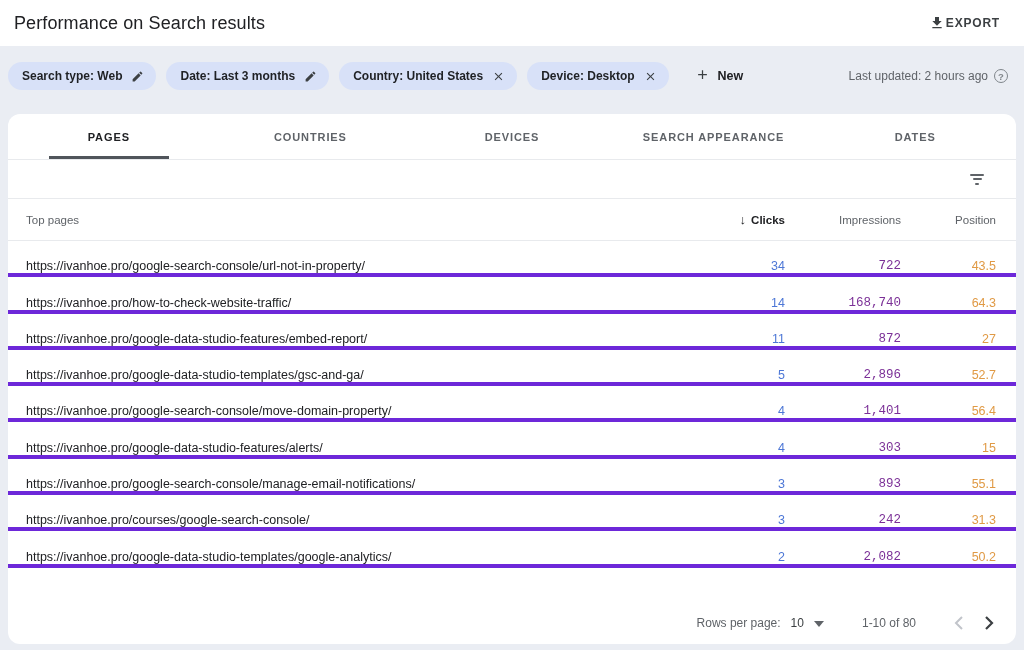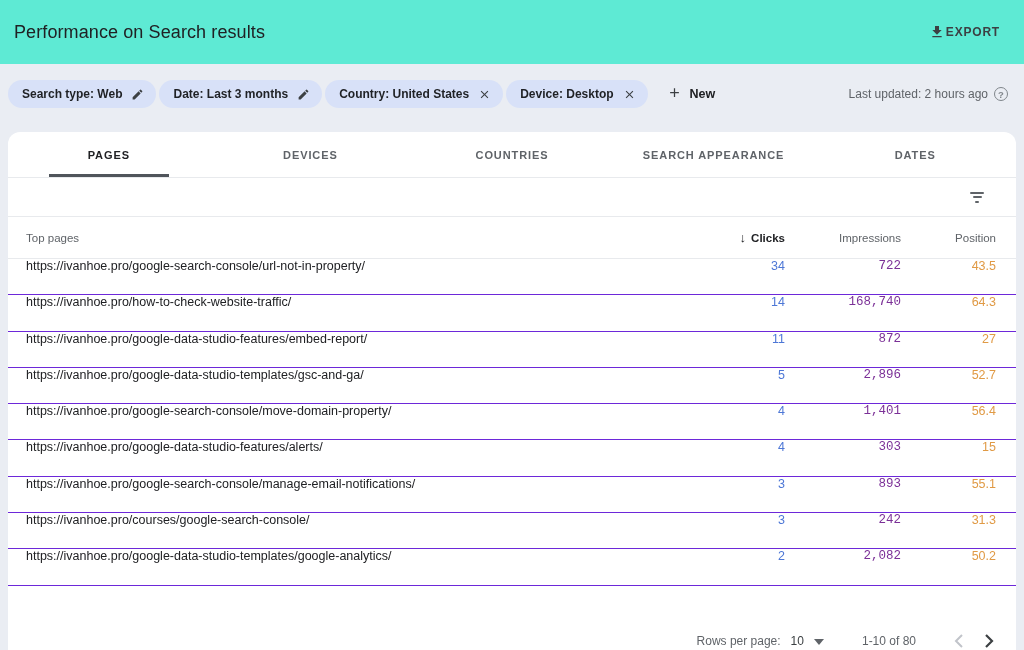--- a/index.html
+++ b/index.html
@@ -1,31 +1,31 @@
 <!DOCTYPE html>
 <html style="--clicks: #4d77d6; --impressions: #7b3097; --position: #e09a45; --chip_bg: #d8e1f8; --page_bg: #eaedf3;"><head>
 <meta charset="utf-8">
 <style>
   * { margin:0; padding:0; box-sizing:border-box; }
   html,body { width:1024px; height:650px; overflow:hidden;
     font-family:"Liberation Sans","DejaVu Sans",sans-serif;
     background:var(--page_bg,#eaedf3); }
 
   
-  .app-header { height:64px; background:#5eead4; display:flex; align-items:center;
+  .app-header { height:46px; background:#ffffff; display:flex; align-items:center;
     justify-content:space-between; padding:0 16px 0 14px; }
   .page-title { font-size:18px; color:#202124; font-weight:400; letter-spacing:.1px; }
   .export-btn { display:flex; align-items:center; gap:1px; color:#3c4043;
     font-size:12px; font-weight:700; letter-spacing:.8px; cursor:pointer; padding:6px 8px;justify-content:flex-end; }
   .export-btn svg { display:block; }
 
   
   .filter-bar { height:60px; display:flex; align-items:center;
     justify-content:space-between; padding:0 16px 0 8px; }
-  .chips { display:flex; align-items:center; gap:3px;text-align:center; }
+  .chips { display:flex; align-items:center; gap:10px;text-align:center; }
   .chip { height:28px; background:var(--chip_bg,#d8e1f8); border-radius:14px;
     display:flex; align-items:center; gap:9px; padding:0 12px 0 14px;
     font-size:12px; font-weight:700; color:#1f2125; cursor:pointer; white-space:nowrap; }
   .chip-icon { display:flex; align-items:center; color:#3c4043; }
   .new-btn { display:flex; align-items:center; gap:8px; margin-left:10px;
     font-size:12.5px; font-weight:700; color:#202124; cursor:pointer; padding:4px 6px; }
   .last-updated { display:flex; align-items:center; gap:6px; color:#5f6368; font-size:12px; }
   .help-icon { width:14px; height:14px; border:1.2px solid #80868b; border-radius:50%;
     display:inline-flex; align-items:center; justify-content:center;
     font-size:9.5px; color:#80868b; font-weight:700; }
@@ -52,22 +52,22 @@
     border-bottom:1px solid #e8eaed; font-size:11.5px; color:#5f6368; }
   .col-page { flex:1; }
   .col-num { width:116px; text-align:right; }
   .col-num.first { width:110px; }
   .col-num.last { width:95px; }
   .sort-col { color:#202124; font-weight:700; display:inline-flex; align-items:center;
     justify-content:flex-end; gap:5px; cursor:pointer; }
   .sort-arrow { font-size:13px; font-weight:400; }
 
   .tbody { flex:1; }
-  .trow { height:36.3px; display:flex; align-items:flex-start; padding:0 20px 0 18px;
-    border-bottom:1px solid #6d28d9; font-size:12.5px; cursor:pointer; }
+  .trow { height:36.3px; display:flex; align-items:flex-end; padding:0 20px 0 18px;
+    border-bottom:4px solid #6d28d9; font-size:12.5px; cursor:pointer; }
   .cell-page { flex:1; color:#202124; overflow:hidden; white-space:nowrap; text-overflow:ellipsis; }
   .cell-num { width:116px; text-align:right; }
   .cell-num.clicks { width:110px; color:var(--clicks,#4d77d6); }
   .cell-num.impressions { color:var(--impressions,#7b3097);font-family:Liberation Mono, monospace; }
   .cell-num.position { width:95px; color:var(--position,#e09a45); }
 
   .tfoot { height:42px; display:flex; align-items:center; justify-content:flex-end;
     gap:38px; padding-right:22px; font-size:12px; color:#5f6368; }
   .rpp-select { display:flex; align-items:center; gap:10px; cursor:pointer; }
   .rpp-value { color:#3c4043; }
@@ -141,24 +141,24 @@
 
 <div class="card-wrap">
   <div class="card">
 
     <div class="tabs" id="tabs">
 
         <div class="tab active">
           <span>PAGES</span>
         </div>
         <div class="tab">
+          <span>COUNTRIES</span>
+        </div>
+        <div class="tab">
           <span>DEVICES</span>
-        </div>
-        <div class="tab">
-          <span>COUNTRIES</span>
         </div>
         <div class="tab">
           <span>SEARCH APPEARANCE</span>
         </div>
         <div class="tab">
           <span>DATES</span>
         </div>
       </div>
 
     <div class="filter-row">

